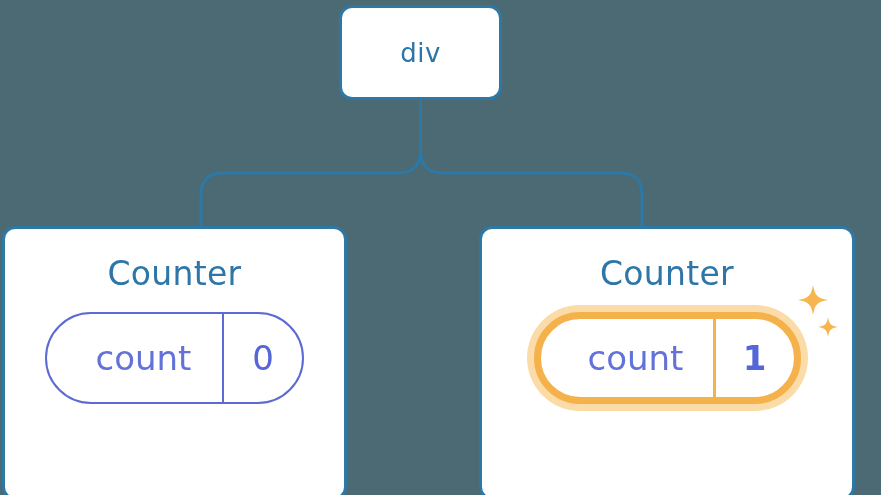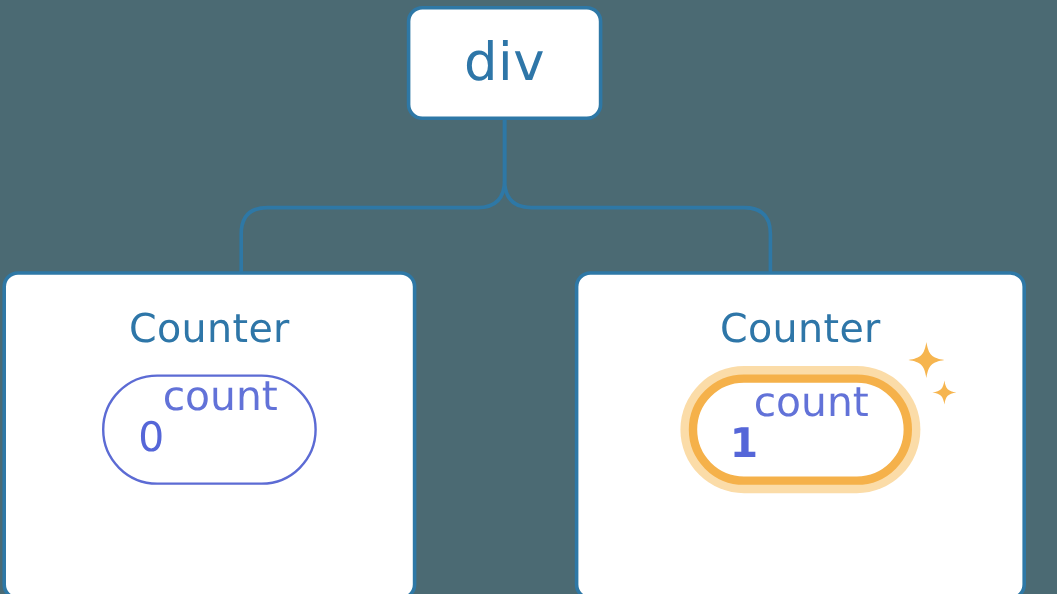--- a/index.html
+++ b/index.html
@@ -44,21 +44,21 @@
   #node-root {
     left: 339px;
     top: 5px;
     width: 163px;
     height: 95px;
     display: flex;
     align-items: center;
     justify-content: center;
   }
   #node-root .node-title {
-    font-size: 44px;
+    font-size: 26px;
     color: #2E76A8;
     letter-spacing: 0.5px;
     line-height: 1;
   }
 
   
   .card {
     display: flex;
     flex-direction: column;
     align-items: center;
@@ -93,21 +93,20 @@
   }
   .pill {
     position: relative;
     display: flex;
     align-items: stretch;
     height: 92px;
     border: 2px solid #5C6BD4;
     border-radius: 46px;
     box-sizing: border-box;
     background: #FFFFFF;
-    flex-direction: column;
   }
   .pill .pill-key,
   .pill .pill-val {
     display: flex;
     align-items: center;
     justify-content: center;
     line-height: 1;
   }
   .pill .pill-key {
     width: 175px;

